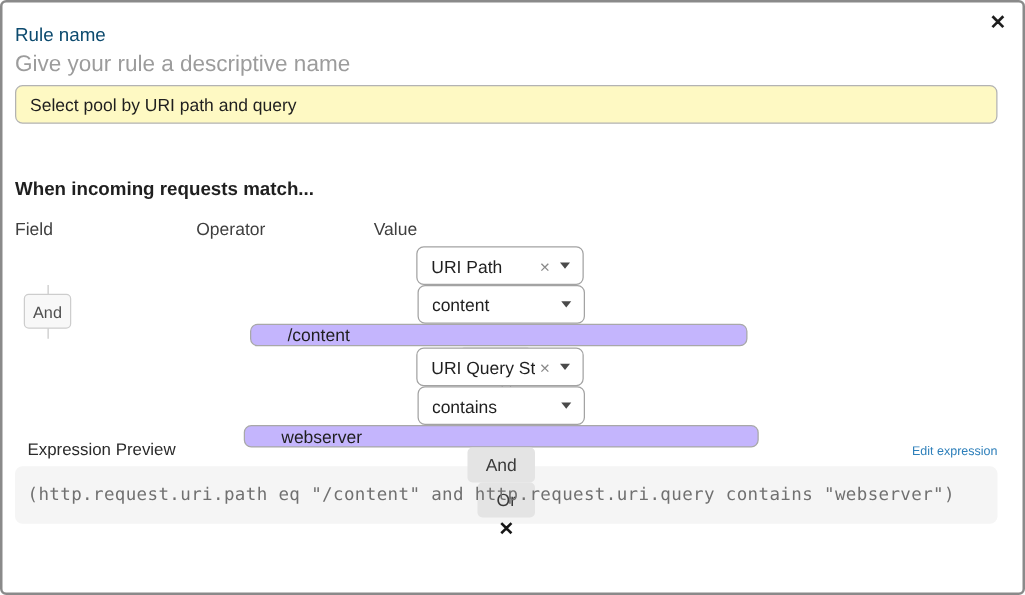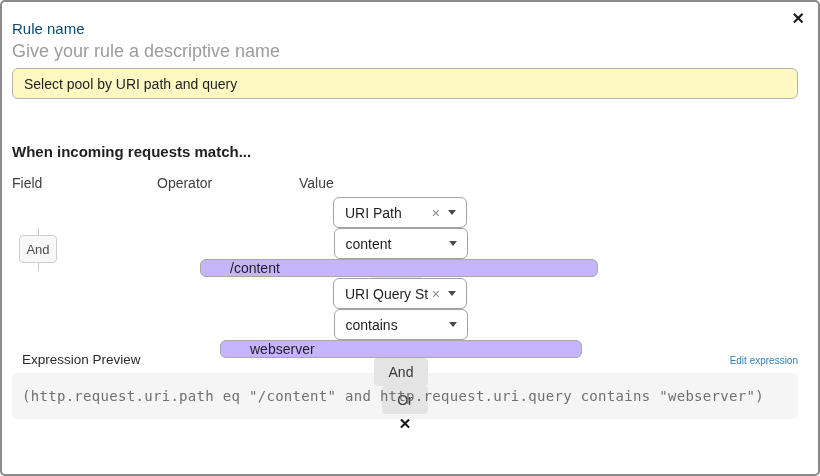--- a/index.html
+++ b/index.html
@@ -60,21 +60,21 @@
   }
   .field-sel { margin-right: 10px; }
   .op-sel    { margin-right: 9px; }
 
   .value-input {
     height: 31px; border: 1px solid #a8a8a8; border-radius: 6px;
     padding: 0 29px; font-size: 14px; color: #1f1f1f;
     font-family: "Liberation Sans", sans-serif; outline: none; background: #c4b5fd;
   }
   .row-1 .value-input { width: 398px; margin-right: 12px; }
-  .row-2 .value-input { width: 362px; margin-right: 8px; }
+  .row-2 .value-input { width: 412px; margin-right: 8px; }
 
   .conj-btn {
     height: 28px; padding: 0 15px; flex: none;
     background: #e4e4e4; border: none; border-radius: 4px;
     font-size: 14px; color: #3a3a3a; cursor: pointer;
     font-family: "Liberation Sans", sans-serif;
   }
   .row-1 .and-b { margin-right: 17px; }
   .row-2 .and-b { margin-right: 8px; }
   .row-2 .or-b  { margin-right: 0; }

